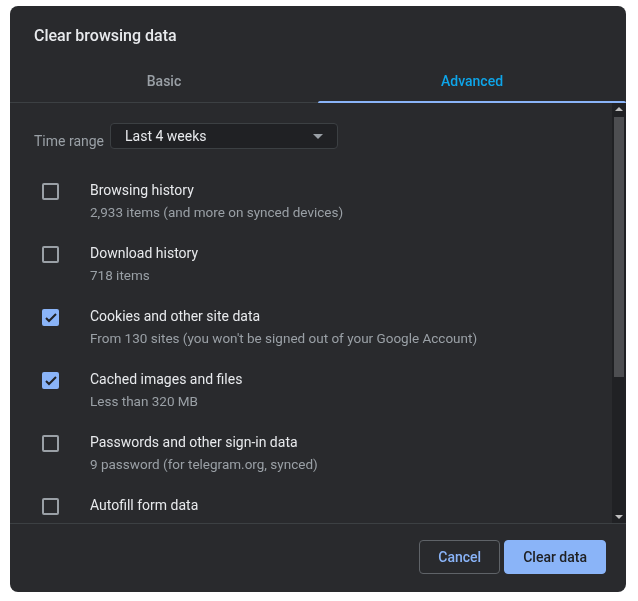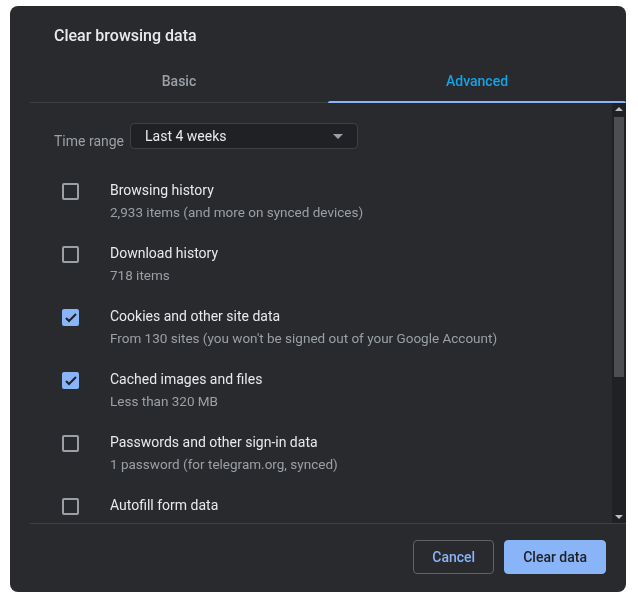--- a/index.html
+++ b/index.html
@@ -15,21 +15,20 @@
     left: 10px;
     top: 6px;
     width: 616px;
     height: 586px;
     background: #292a2d;
     color: #e8eaed;
     border-radius: 8px;
     display: flex;
     flex-direction: column;
     overflow: hidden;
-    padding-left: 20px;
   }
   .title {
     padding: 20px 24px 18px 24px;
     font-size: 16px;
     color: #e8eaed;
     font-weight: 500;
   }
   .tabs {
     display: flex;
     border-bottom: 1px solid #3c4043;
@@ -133,21 +132,21 @@
     line-height: 18px;
   }
   .item.last { padding-bottom: 0; }
   .sep {
     border-top: 1px solid #3c4043;
   }
   .footer {
     padding: 16px 20px 18px 20px;
     display: flex;
     justify-content: flex-end;
-    gap: 10px;
+    gap: 4px;
     align-items: flex-end;
   }
   .btn {
     height: 34px;
     padding: 0 18px;
     font-size: 14px;
     border-radius: 4px;
     cursor: pointer;
     display: flex;
     align-items: center;
@@ -263,21 +262,21 @@
             <div class="item-sub">Less than 320 MB</div>
           </div>
         </div>
 
         <div class="item">
           <div class="cb">
             
           </div>
           <div class="item-text">
             <div class="item-title">Passwords and other sign-in data</div>
-            <div class="item-sub">1 password (for telegram.org, synced)</div>
+            <div class="item-sub">9 password (for telegram.org, synced)</div>
           </div>
         </div>
 
         <div class="item last">
           <div class="cb">
             
           </div>
           <div class="item-text">
             <div class="item-title">Autofill form data</div>
           </div>

